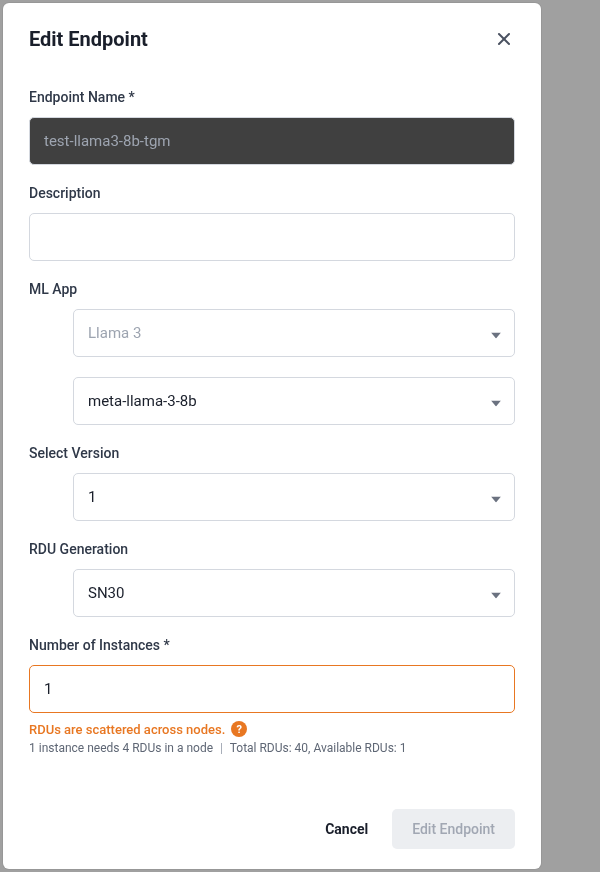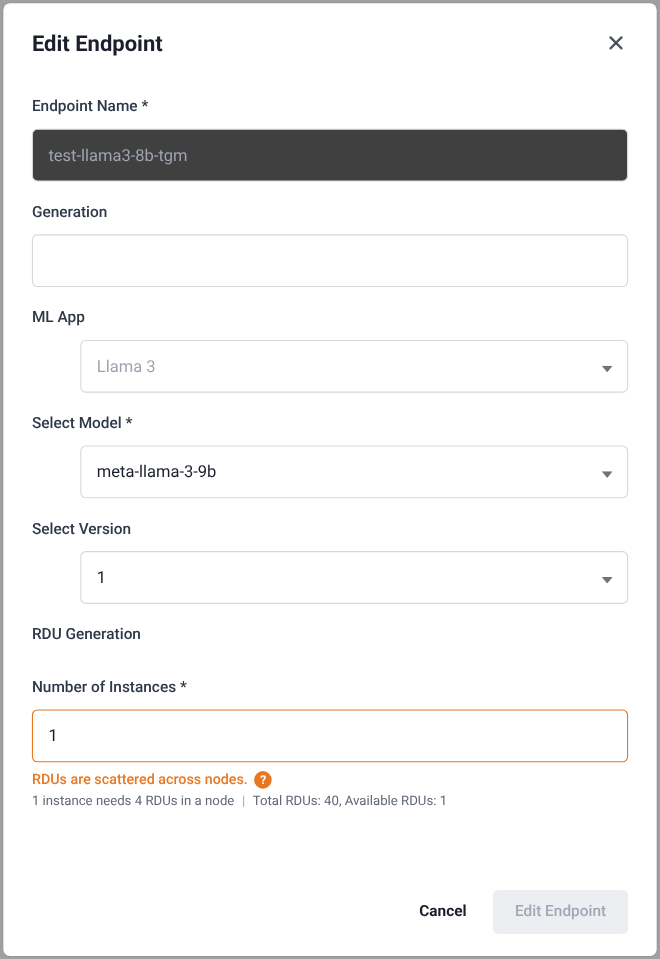--- a/index.html
+++ b/index.html
@@ -9,21 +9,21 @@
     }
     body {
       font-family: -apple-system, BlinkMacSystemFont, "Segoe UI", Roboto, Helvetica, Arial, sans-serif;
       background: #a0a0a0;
       width: 600px;
       height: 872px;
       overflow: hidden;
     }
     .modal {
       background: #fff;
-      width: 594px;
+      width: 538px;
       height: 866px;
       margin: 3px;
       border-radius: 6px;
       padding: 24px 26px 20px 26px;
       display: flex;
       flex-direction: column;
       box-shadow: 0 0 0 1px rgba(0,0,0,0.05);
     }
     .modal-header {
       display: flex;
@@ -195,43 +195,42 @@
   </div>
 
   <div class="form-body">
 
     <div class="field-group">
       <label class="field-label">Endpoint Name *</label>
       <input type="text" class="text-input disabled-look" placeholder="test-llama3-8b-tgm" style="">
     </div>
 
     <div class="field-group">
-      <label class="field-label">Generation</label>
+      <label class="field-label">Description</label>
       <input type="text" class="text-input" style="">
     </div>
 
     <div class="field-group">
       <label class="field-label">ML App</label>
       <div class="select-wrap">
         <div class="select-input muted">
           <span>Llama 3</span>
         </div>
         <span class="select-caret">
           <svg width="10" height="6" viewBox="0 0 10 6" fill="currentColor">
               <path d="M0 0 L10 0 L5 6 Z"></path>
             </svg>
         </span>
       </div>
     </div>
 
     <div class="field-group">
-      <label class="field-label">Select Model *</label>
       <div class="select-wrap">
         <div class="select-input">
-          <span>meta-llama-3-9b</span>
+          <span>meta-llama-3-8b</span>
         </div>
         <span class="select-caret">
           <svg width="10" height="6" viewBox="0 0 10 6" fill="currentColor">
               <path d="M0 0 L10 0 L5 6 Z"></path>
             </svg>
         </span>
       </div>
     </div>
 
     <div class="field-group">
@@ -243,20 +242,30 @@
         <span class="select-caret">
           <svg width="10" height="6" viewBox="0 0 10 6" fill="currentColor">
               <path d="M0 0 L10 0 L5 6 Z"></path>
             </svg>
         </span>
       </div>
     </div>
 
     <div class="field-group">
       <label class="field-label">RDU Generation</label>
+      <div class="select-wrap">
+        <div class="select-input">
+          <span>SN30</span>
+        </div>
+        <span class="select-caret">
+          <svg width="10" height="6" viewBox="0 0 10 6" fill="currentColor">
+              <path d="M0 0 L10 0 L5 6 Z"></path>
+            </svg>
+        </span>
+      </div>
     </div>
 
     <div class="field-group" style="margin-bottom:8px;">
       <label class="field-label">Number of Instances *</label>
       <input type="text" class="text-input instances-input" value="1" style="">
       <div class="warning-row">
         <span class="warning-text">RDUs are scattered across nodes.</span>
         <span class="help-badge">?</span>
       </div>
       <div class="rdu-stats">

